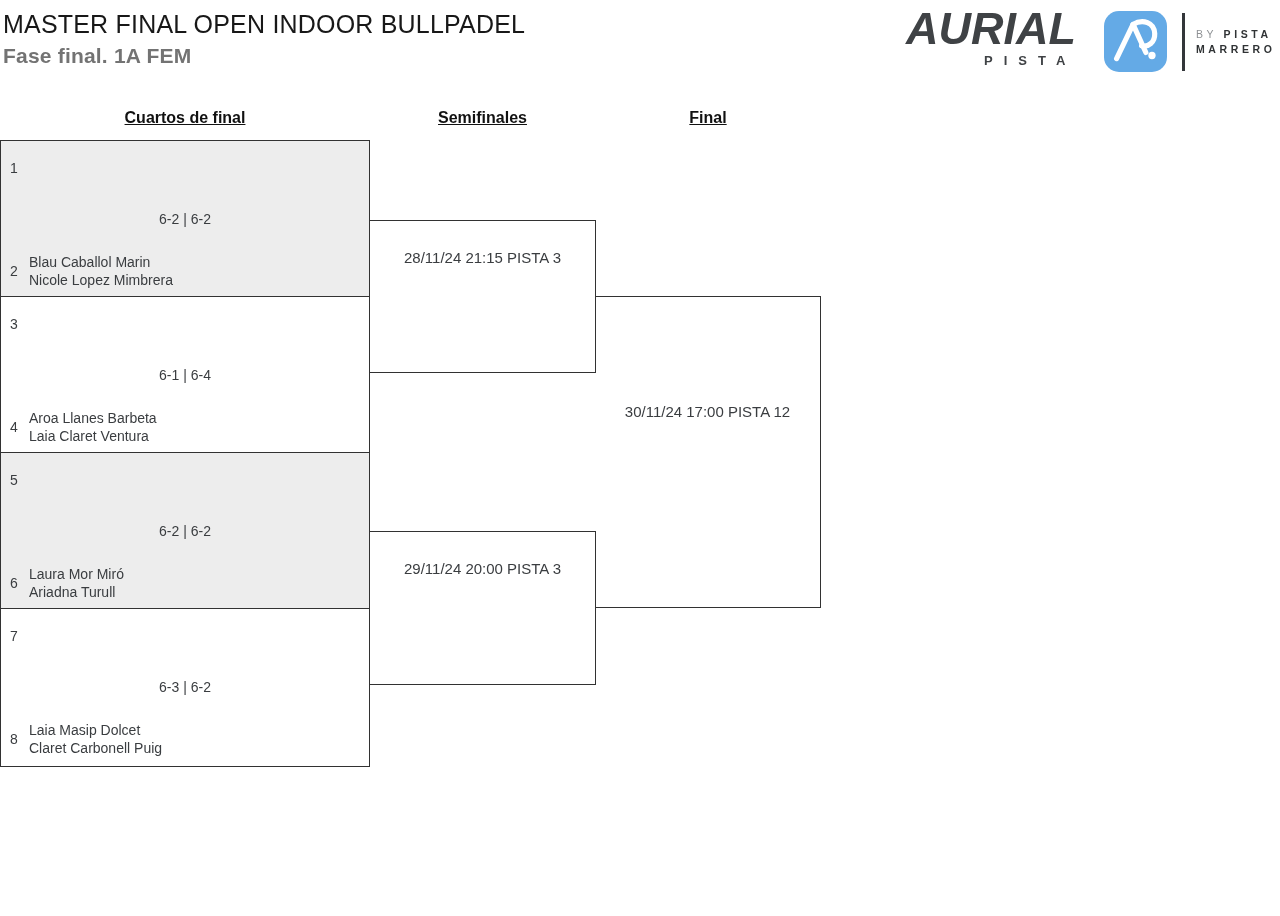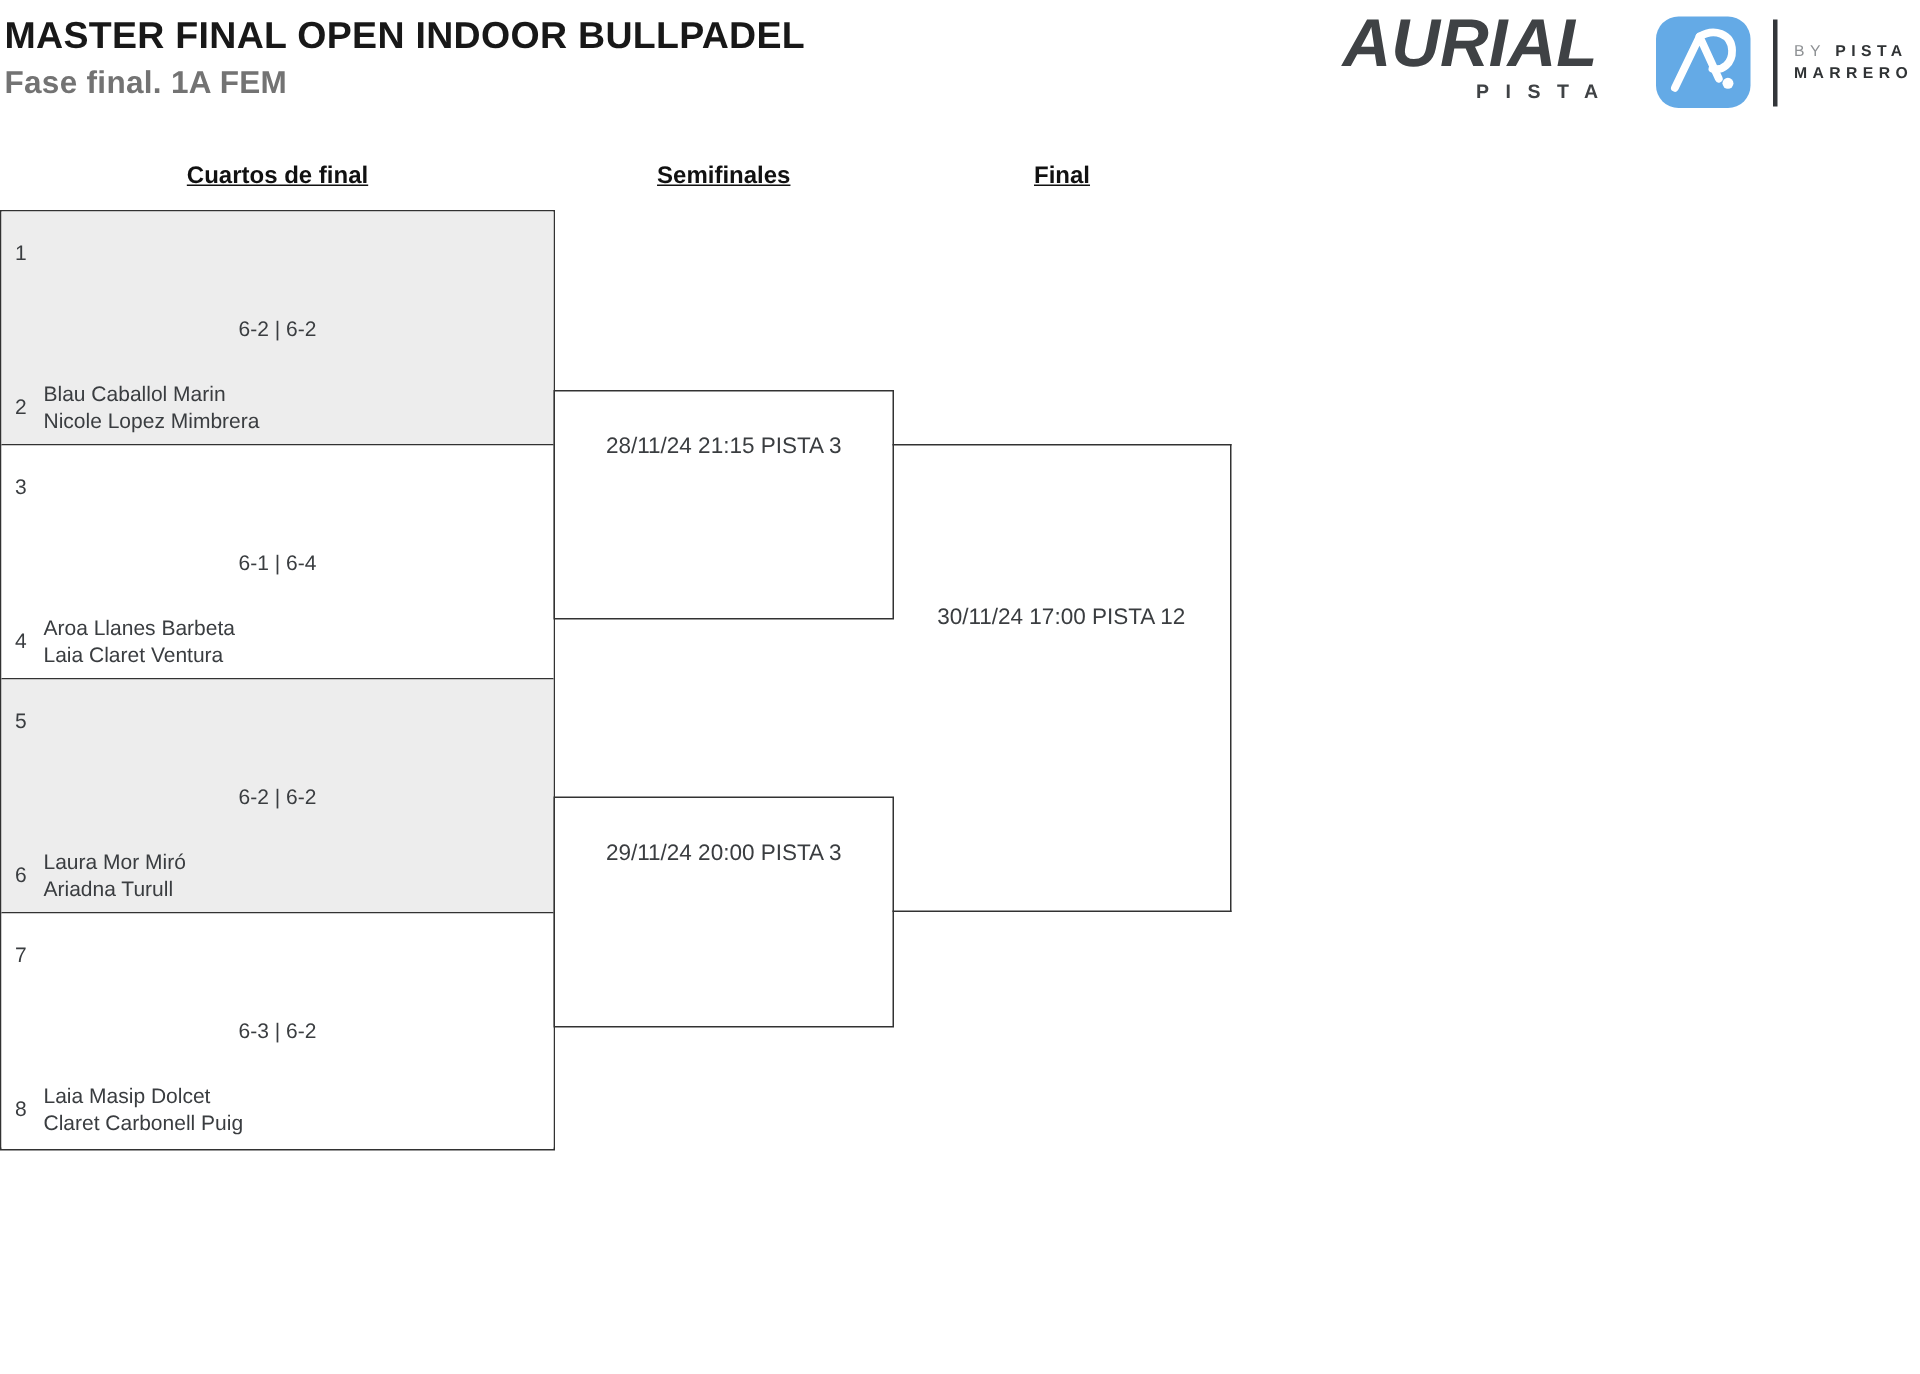--- a/index.html
+++ b/index.html
@@ -5,32 +5,32 @@
   html, body { margin:0; padding:0; background:#ffffff; }
   .page {
     position:relative; width:1280px; height:916px; background:#ffffff;
     font-family:"Liberation Sans", sans-serif; overflow:hidden;
     color:#3a3d40;
   }
 
   
   .title {
     position:absolute; left:3px; top:10px;
-    font-size:25px; font-weight:700; color:#181818; letter-spacing:0.2px;
+    font-size:25px; font-weight:400; color:#181818; letter-spacing:0.2px;
   }
   .subtitle {
     position:absolute; left:3px; top:44px;
     font-size:21px; font-weight:700; color:#737373; letter-spacing:0.2px;
   }
 
   
   .brand {
     position:absolute; left:895px; top:6px; width:192px;
     font-size:45px; line-height:45px; font-weight:700; font-style:italic;
-    color:#3f4245; text-align:left; letter-spacing:0px; white-space:nowrap;
+    color:#3f4245; text-align:center; letter-spacing:0px; white-space:nowrap;
   }
   .brand-sub {
     position:absolute; left:984px; top:53px;
     font-size:13px; font-weight:700; letter-spacing:11px;
     color:#3f4245; white-space:nowrap;
   }
   .logo-icon {
     position:absolute; left:1104px; top:11px; width:63px; height:61px;
     background:#64aae6; border-radius:15px;
   }
@@ -72,21 +72,21 @@
   .team-top    { position:absolute; left:28px; top:19px;  font-size:14px; }
   .qf-score    { position:absolute; left:0;    top:70px;  width:100%; text-align:center; font-size:14px; }
   .seed-bottom { position:absolute; left:9px;  top:122px; font-size:14px; }
   .team-bottom { position:absolute; left:28px; top:112px; font-size:14px; line-height:18px; }
 
   
   .sf-box {
     position:absolute; left:369px; width:227px;
     border:1.5px solid #323232; box-sizing:border-box; background:transparent;
   }
-  .sf-box.sf-1 { top:220px; height:153px;margin-top:40px; }
+  .sf-box.sf-1 { top:220px; height:153px; }
   .sf-box.sf-2 { top:531px; height:154px; }
   .sf-schedule { margin-top:28px; text-align:center; font-size:15px; }
 
   .final-box {
     position:absolute; left:595px; top:296px; width:226px; height:312px;
     border:1.5px solid #323232; border-left:none; box-sizing:border-box;
     background:transparent;
   }
   .final-schedule { margin-top:106px; text-align:center; font-size:15px; }
 </style>

